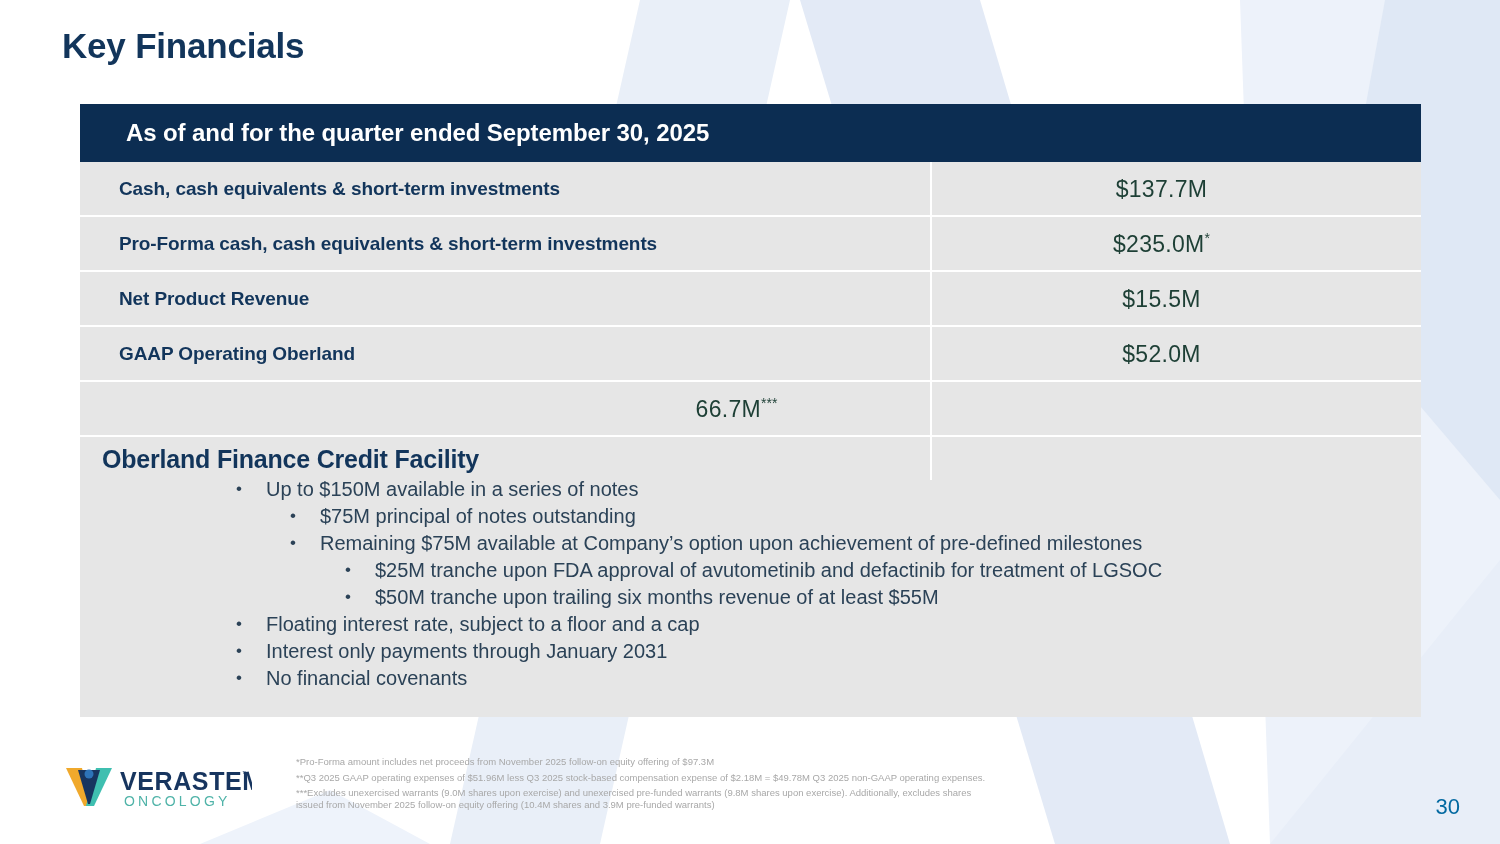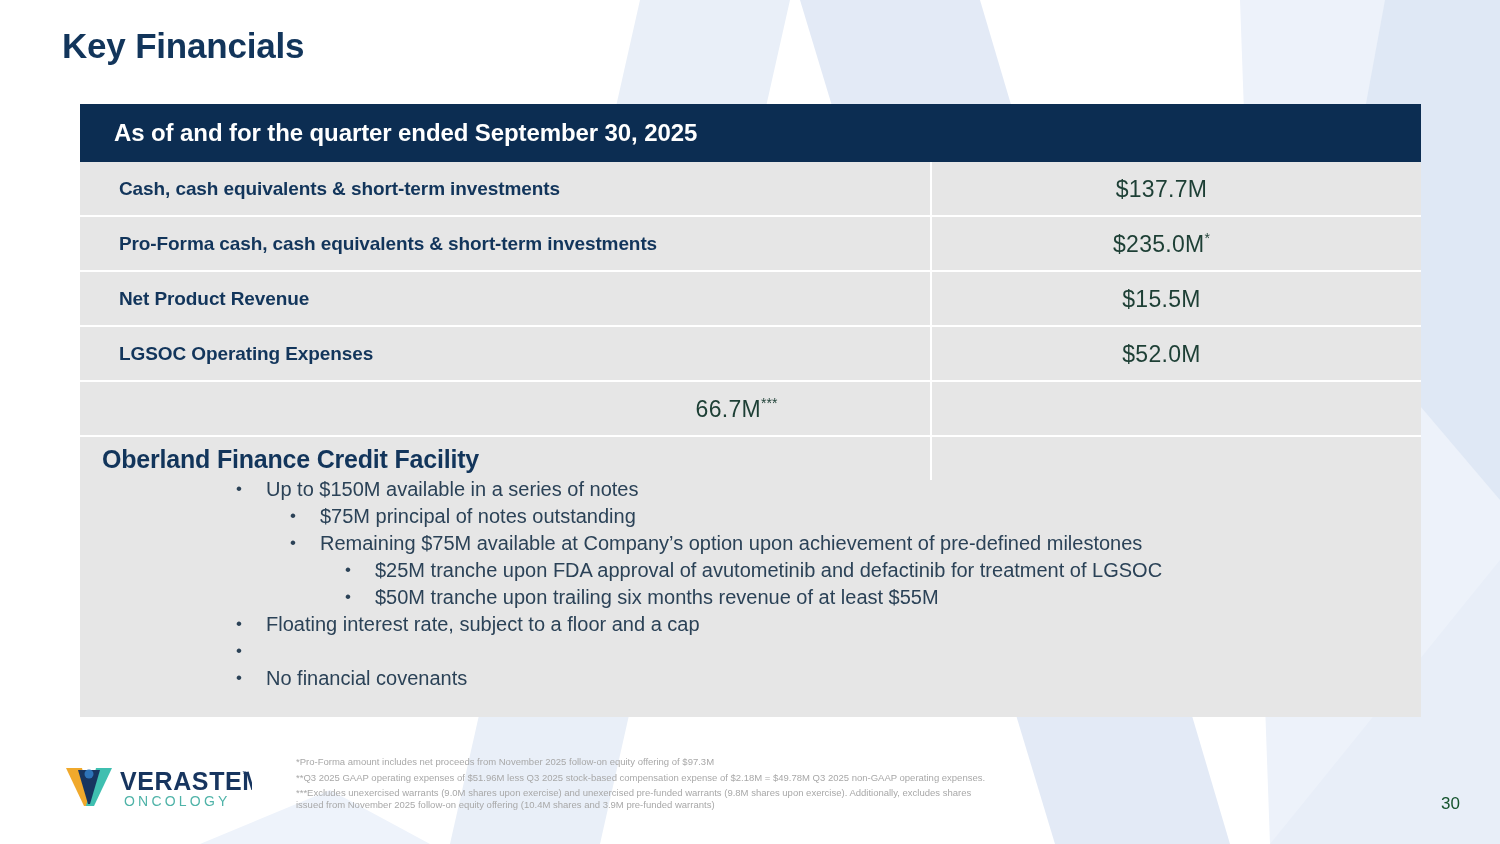--- a/index.html
+++ b/index.html
@@ -23,21 +23,21 @@
     letter-spacing:-0.2px;
   }
 
   
   #table{
     position:absolute;left:80px;top:104px;width:1341px;
   }
   #table-header{
     background:#0c2d52;
     height:58px;
-    display:flex;align-items:center;
+    display:flex;align-items:center;padding-left:12px;
   }
   #table-header .hdr-text{
     color:#ffffff;font-size:24px;font-weight:bold;
     padding-left:34px;letter-spacing:-0.1px;
   }
   .table-body{background:#e6e6e6;position:relative;}
   .trow{
     height:53px;
     display:flex;align-items:center;
     border-bottom:2px solid #ffffff;
@@ -91,21 +91,21 @@
 
   
   #logo{position:absolute;left:62px;top:760px;width:190px;height:52px;}
   #footnotes{
     position:absolute;left:296px;top:756px;width:700px;
     font-size:9.5px;line-height:11.6px;color:#a8a8a8;
   }
   #footnotes p{margin:0 0 4px 0;}
   #page-num{
     position:absolute;right:40px;top:794px;
-    font-size:17px;color:#14532d;
+    font-size:22px;color:#0369a1;
   }
 </style>
 </head>
 <body>
 
 <svg id="bg" viewBox="0 0 1500 844" preserveAspectRatio="none">
   <rect x="0" y="0" width="1500" height="844" fill="#ffffff"></rect>
   <polygon points="640,0 790,0 600,844 450,844" fill="#e9eff8"></polygon>
   <polygon points="800,0 980,0 1230,844 1055,844" fill="#e3eaf6"></polygon>
   <polygon points="1240,0 1500,0 1500,844 1270,844" fill="#edf2fa"></polygon>
@@ -136,21 +136,21 @@
         <div class="tlabel">Pro-Forma cash, cash equivalents &amp; short-term investments</div>
         <div class="tvalue"><span>$235.0M</span><sup>*</sup></div>
       </div>
 
       <div class="trow">
         <div class="tlabel">Net Product Revenue</div>
         <div class="tvalue"><span>$15.5M</span><sup></sup></div>
       </div>
 
       <div class="trow">
-        <div class="tlabel">LGSOC Operating Expenses</div>
+        <div class="tlabel">GAAP Operating Oberland</div>
         <div class="tvalue"><span>$52.0M</span><sup></sup></div>
       </div>
 
 
       <div class="trow">
         <div class="tvalue"><span>66.7M</span><sup>***</sup></div>
       </div>
 
       <div id="facility">
         <div id="facility-title">Oberland Finance Credit Facility</div>
@@ -174,20 +174,21 @@
         <div class="bullet lvl3">
           <span class="dot">•</span>
           <span class="btxt">$50M tranche upon trailing six months revenue of at least $55M</span>
         </div>
         <div class="bullet lvl1">
           <span class="dot">•</span>
           <span class="btxt">Floating interest rate, subject to a floor and a cap</span>
         </div>
         <div class="bullet lvl1">
           <span class="dot">•</span>
+          <span class="btxt">Interest only payments through January 2031</span>
         </div>
         <div class="bullet lvl1">
           <span class="dot">•</span>
           <span class="btxt">No financial covenants</span>
         </div>
       </div>
     </div>
   </div>
 
   <svg id="logo" viewBox="0 0 190 52">

